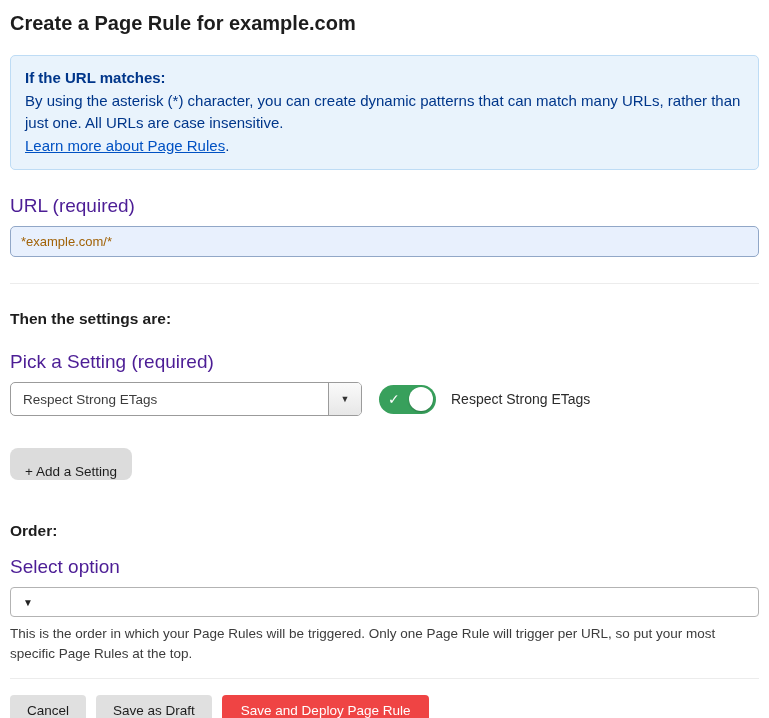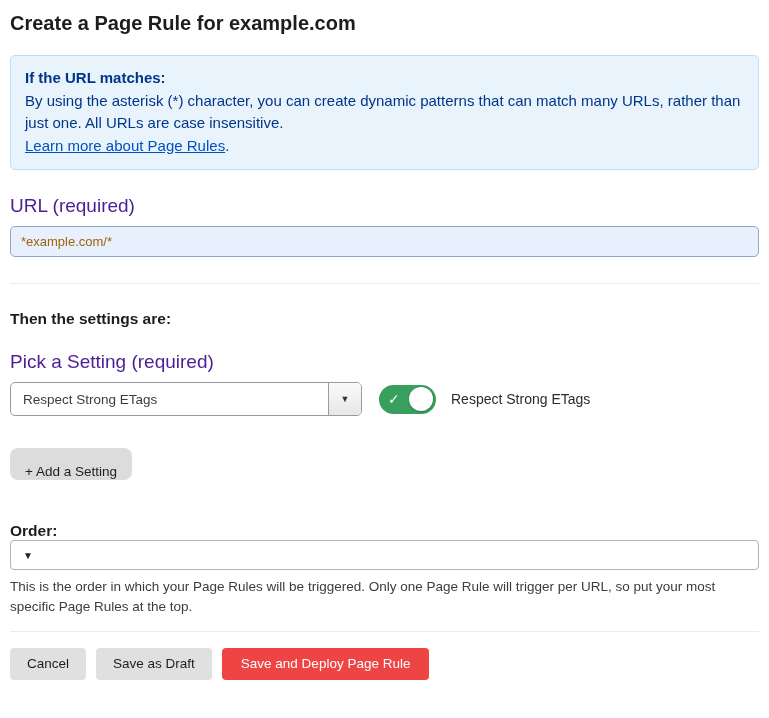--- a/index.html
+++ b/index.html
@@ -226,20 +226,21 @@
       <span class="toggle-check">✓</span>
       <span class="toggle-knob"></span>
     </div>
     <span class="toggle-label">Respect Strong ETags</span>
   </div>
 
   <button class="add-setting-btn">+ Add a Setting</button>
 
   <h2 class="section-title order-title">Order:</h2>
 
+  <div class="field-label order-label">Select option</div>
 
   <div class="order-select">
     <span class="order-chevron">▼</span>
   </div>
 
   <div class="help-text">This is the order in which your Page Rules will be triggered. Only one Page Rule will trigger per URL, so put your most specific Page Rules at the top.</div>
 
   <hr class="divider divider-2">
 
   <div class="footer">

